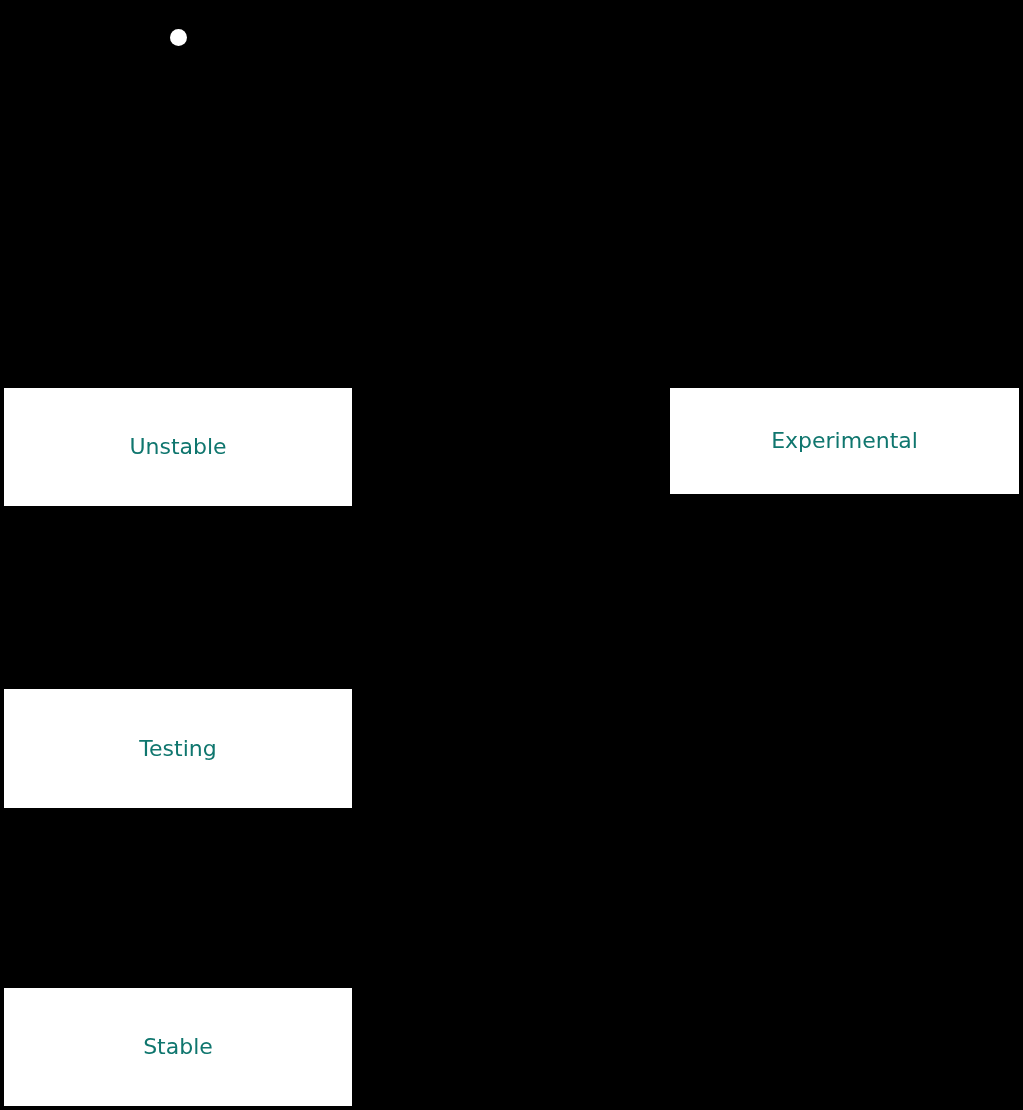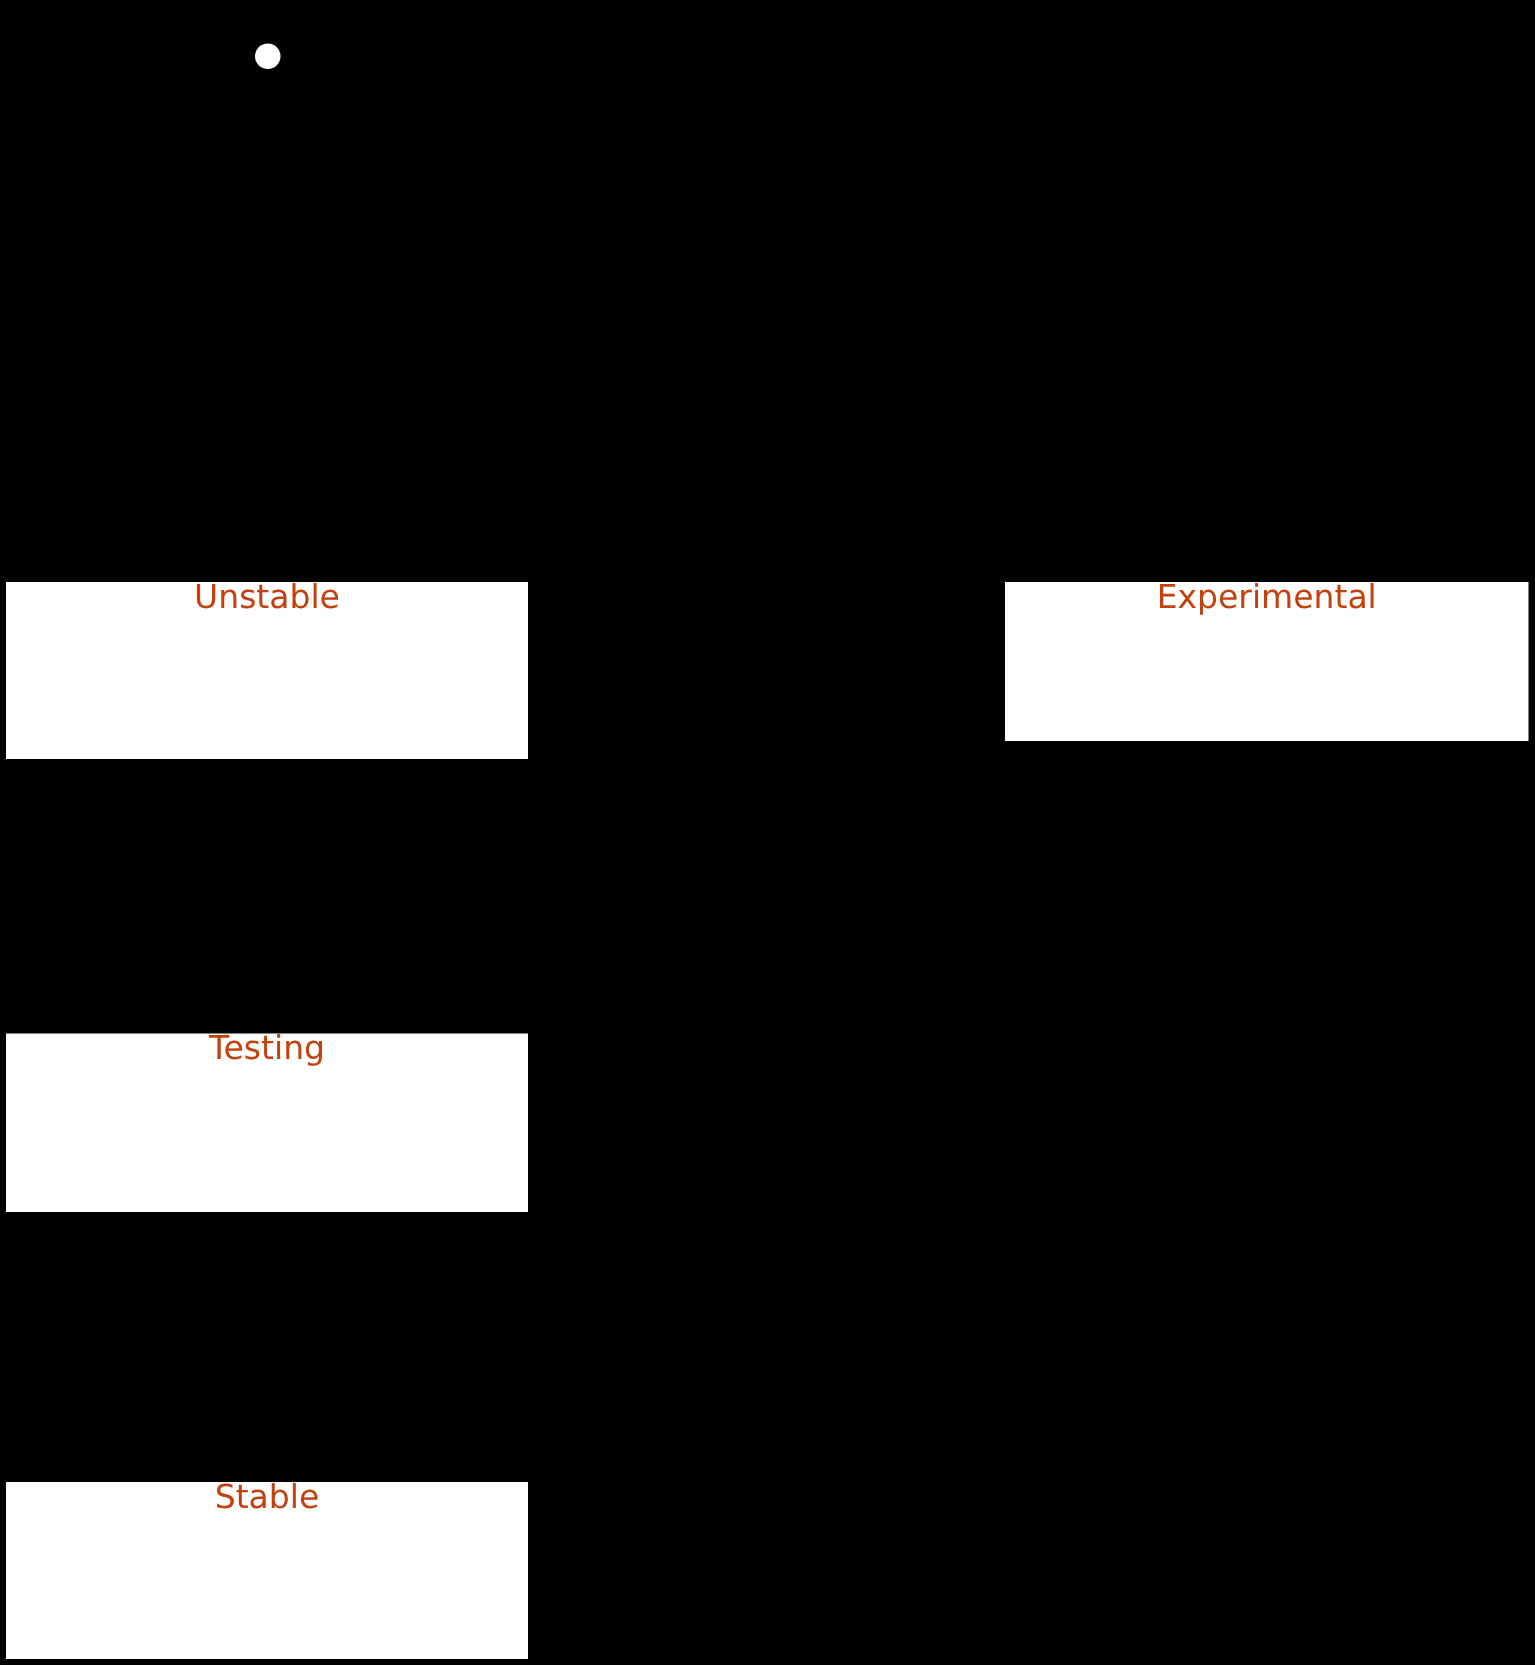--- a/index.html
+++ b/index.html
@@ -18,22 +18,23 @@
     position: absolute;
     left: 0;
     top: 0;
     width: 1023px;
     height: 1110px;
     background: #000000;
   }
   .node {
     position: absolute;
     background: #ffffff;
-    color: #c2410c;
+    color: #0f766e;
     display: flex;
+    align-items: center;
     justify-content: center;
     font-size: 22px;
     line-height: 1;
     box-sizing: border-box;
     text-align: center;
     white-space: nowrap;
   }
   .node-label {
     display: block;
   }

